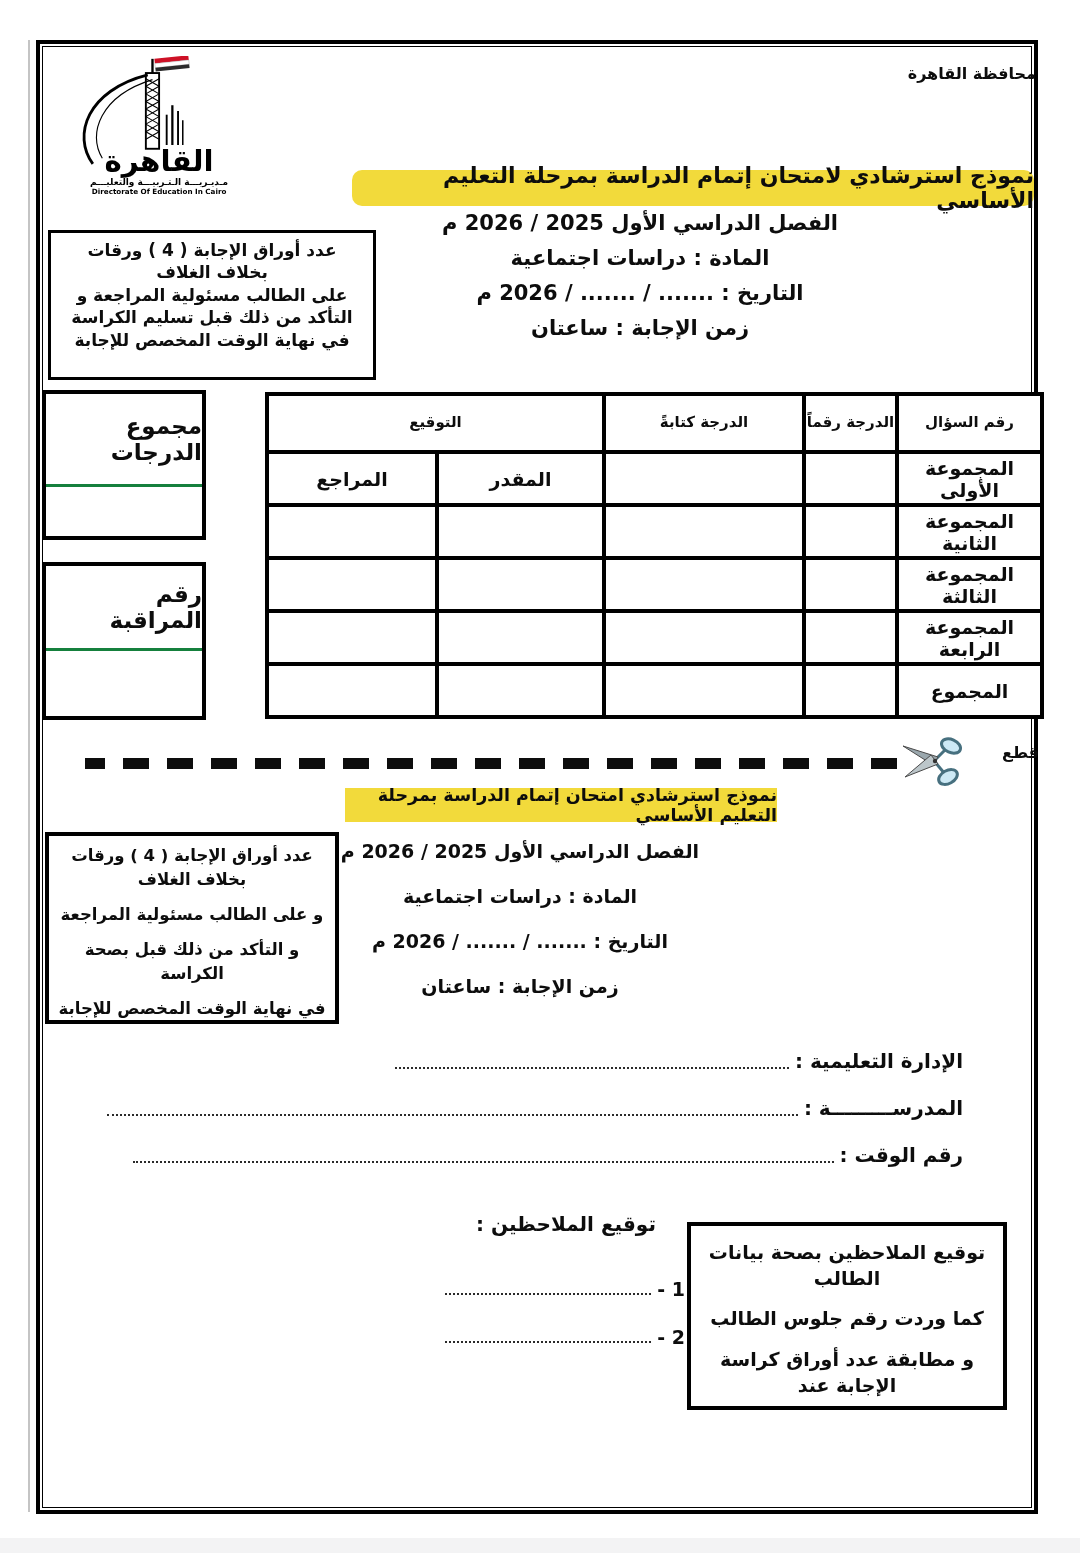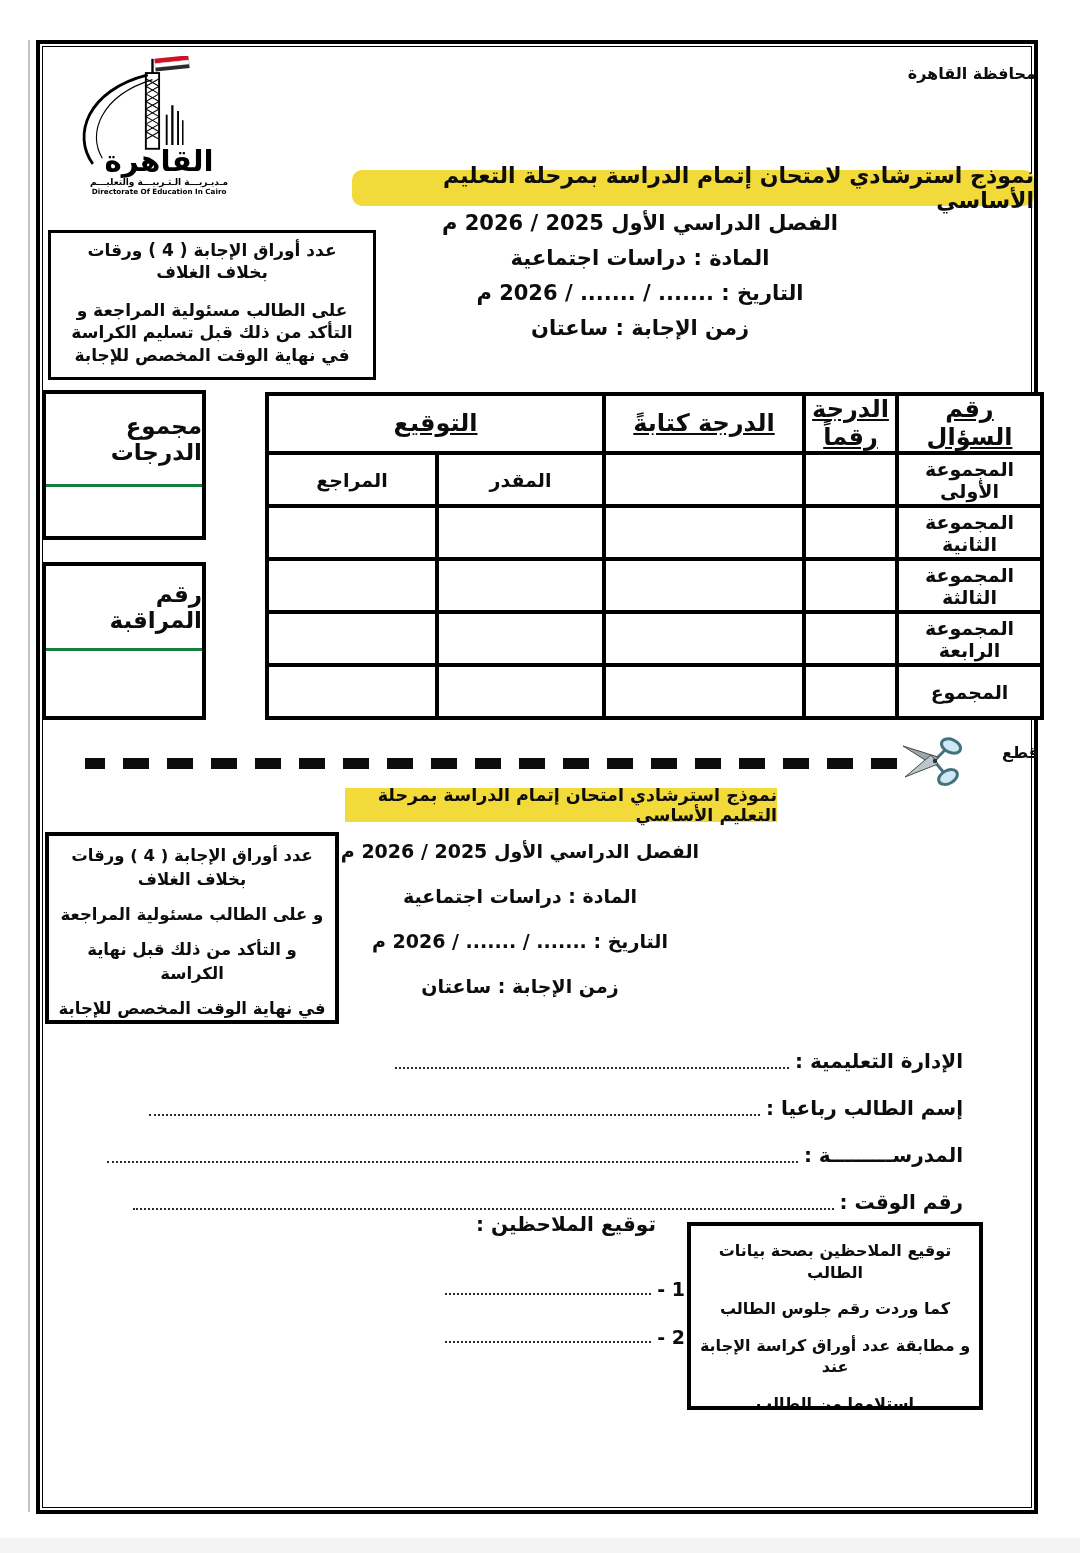--- a/index.html
+++ b/index.html
@@ -20,34 +20,34 @@
   .dir{right:44px;top:101px;font-size:24px;white-space:nowrap;}
   .logo{left:55px;top:56px;width:212px;height:142px;}
 
   .hl{background:#f2da3b;}
   .title1{left:352px;top:170px;width:682px;height:36px;display:flex;align-items:center;justify-content:center;font-size:22px;border-radius:10px;}
   .centercol1{left:320px;top:206px;width:640px;text-align:center;font-size:21px;}
   .centercol1 div{height:35px;line-height:35px;}
 
   .notebox1{left:48px;top:230px;width:306px;height:132px;border:3px solid #000;
     padding:6px 8px;text-align:center;font-size:17px;line-height:1.32;overflow:hidden;}
-  .notebox1 .p2{margin-top:15px;}
+  .notebox1 .p2{}
 
   .sidebox{border:4px solid #000;background:#fff;}
   .sumbox{left:42px;top:390px;width:156px;height:142px;}
   .monbox{left:42px;top:562px;width:156px;height:150px;}
   .sidebox .lbl{display:flex;align-items:center;justify-content:center;font-size:23px;border-bottom:3px solid #15803d;}
   .sumbox .lbl{height:90px;}
   .monbox .lbl{height:82px;padding-left:42px;}
 
   table.marks{position:absolute;left:265px;top:392px;width:775px;border-collapse:collapse;
     table-layout:fixed;direction:rtl;border:3px solid #000;}
   table.marks td{border:4px solid #000;text-align:center;vertical-align:middle;
     font-size:19px;font-weight:bold;padding:0;height:49px;background:#fff;}
-  table.marks tr.hd td{height:54px;font-size:24px;line-height:1.15;text-decoration:underline;}
+  table.marks tr.hd td{height:54px;font-size:15px;line-height:1.15;}
 
   
   .dashline{left:85px;top:758px;width:812px;height:11px;
     background:repeating-linear-gradient(to left,#0d0d0d 0 26px,transparent 26px 44px);}
   .scissors{left:901px;top:735px;width:64px;height:54px;}
   .cutword{left:1002px;top:743px;font-size:16px;}
 
   .title2{left:345px;top:788px;width:432px;height:34px;display:flex;align-items:center;justify-content:center;font-size:17.5px;}
   .centercol2{left:220px;top:838px;width:600px;text-align:center;font-size:19px;}
   .centercol2 div{height:45px;line-height:26px;}
@@ -66,21 +66,21 @@
   .frow.r3 .dots{margin-left:12px;}
   .frow.r4 .dots{margin-left:38px;}
 
   .obstitle{left:476px;top:1212px;font-size:20px;}
   .obslines{left:445px;top:1252px;width:240px;font-size:19px;}
   .obsrow{display:flex;align-items:flex-end;height:48px;}
   .obsrow .num{white-space:nowrap;}
   .obsrow .dots{margin-bottom:5px;}
 
   .obsbox{left:687px;top:1222px;width:280px;height:152px;border:4px solid #000;
-    text-align:center;font-size:16px;padding:14px 4px;overflow:hidden;}
+    text-align:center;font-size:19px;padding:14px 16px;overflow:hidden;}
   .obsbox div{margin-bottom:15px;line-height:1.35;}
 </style>
 </head>
 <body>
 
 <div id="canvas">
 
   <div class="abs scan-edge"></div>
   <div class="abs scan-bottom"></div>
 
@@ -201,31 +201,27 @@
   <div class="abs centercol2">
     <div>الفصل الدراسي الأول 2025 / 2026 م</div>
     <div>المادة : دراسات اجتماعية</div>
     <div>التاريخ : ....... / ....... / 2026 م</div>
     <div>زمن الإجابة : ساعتان</div>
   </div>
 
   <div class="abs notebox2">
     <div>عدد أوراق الإجابة ( 4 ) ورقات بخلاف الغلاف</div>
     <div class="nl">و على الطالب مسئولية المراجعة</div>
-    <div class="nl">و التأكد من ذلك قبل نهاية الكراسة</div>
+    <div class="nl">و التأكد من ذلك قبل بصحة الكراسة</div>
     <div class="nl">في نهاية الوقت المخصص للإجابة</div>
   </div>
 
   <div class="abs fields">
     <div class="frow r1">
       <span class="flabel">الإدارة التعليمية  :</span>
-      <span class="dots"></span>
-    </div>
-    <div class="frow r2">
-      <span class="flabel">إسم الطالب رباعيا :</span>
       <span class="dots"></span>
     </div>
     <div class="frow r3">
       <span class="flabel">المدرســـــــــة :</span>
       <span class="dots"></span>
     </div>
     <div class="frow r4">
       <span class="flabel">رقم الوقت :</span>
       <span class="dots"></span>
     </div>

